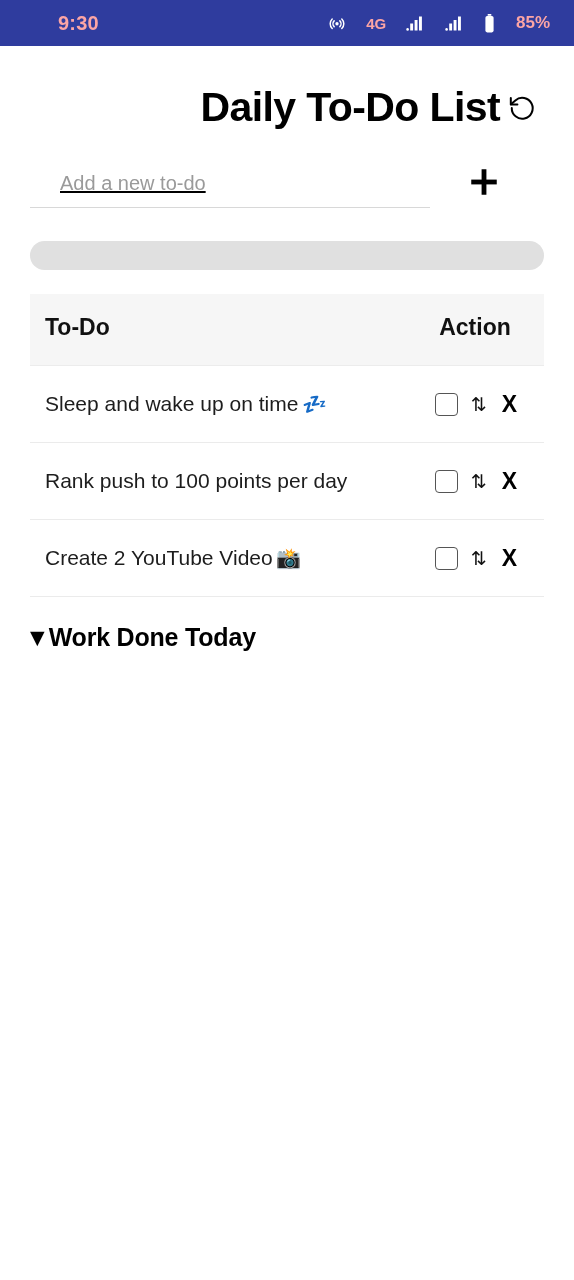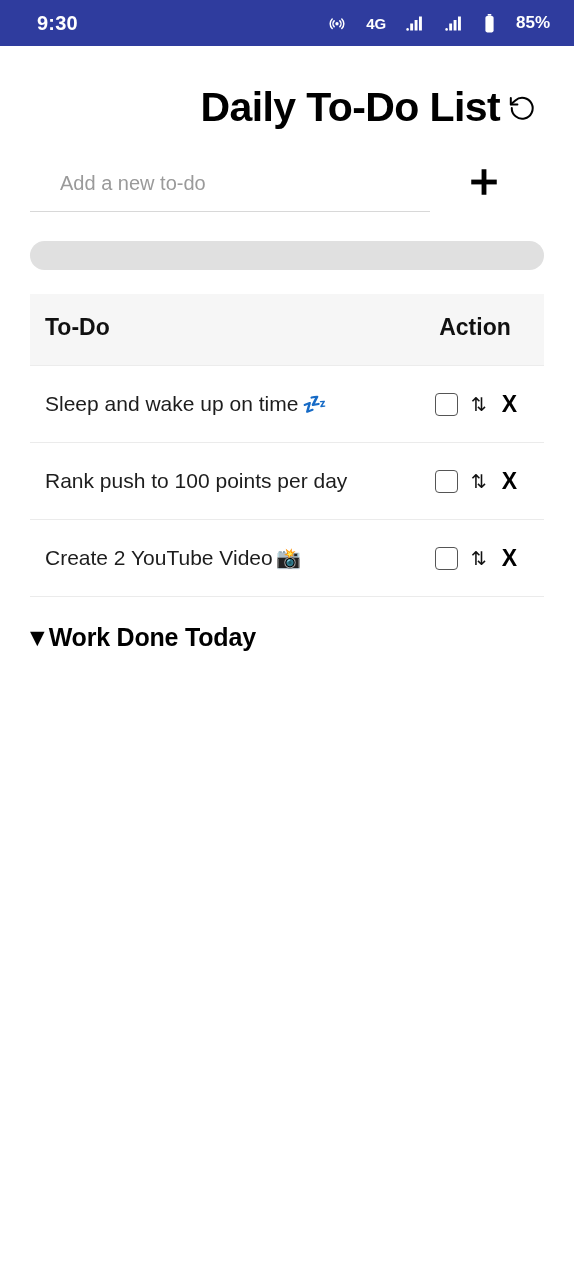--- a/index.html
+++ b/index.html
@@ -16,25 +16,25 @@
     height: 1280px;
     background: #ffffff;
     display: flex;
     flex-direction: column;
   }
 
   
   .statusbar {
     height: 46px;
     background: #2f3c9e;
-    color: #ffffff;
+    color: #fca5a5;
     display: flex;
     align-items: center;
     justify-content: space-between;
-    padding: 0 24px 0 37px;
+    padding: 0 24px 0 58px;
     flex: 0 0 auto;
   }
   .status-time {
     font-size: 20px;
     font-weight: 600;
     letter-spacing: 0.2px;
   }
   .status-right {
     display: flex;
     align-items: center;
@@ -75,23 +75,25 @@
     justify-content: center;
     background: none;
     border: none;
     cursor: pointer;
     margin-top: 6px;
   }
 
   
   .add-row {
     display: flex;
+    align-items: center;
     padding: 32px 0 0 0;
     margin: 0 30px;
     flex: 0 0 auto;
+    text-decoration: underline;
   }
   .add-input {
     flex: 0 0 400px;
     width: 400px;
     border: none;
     border-bottom: 1px solid #d8d8d8;
     outline: none;
     background: transparent;
     font-family: inherit;
     font-size: 20px;

